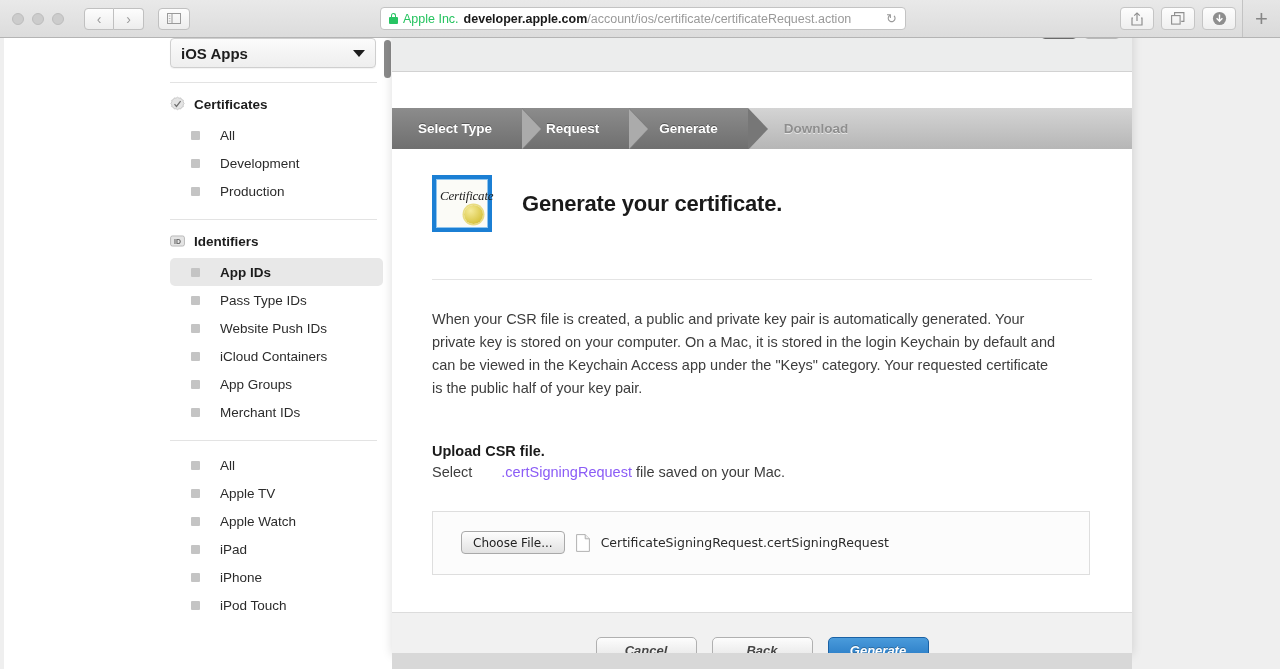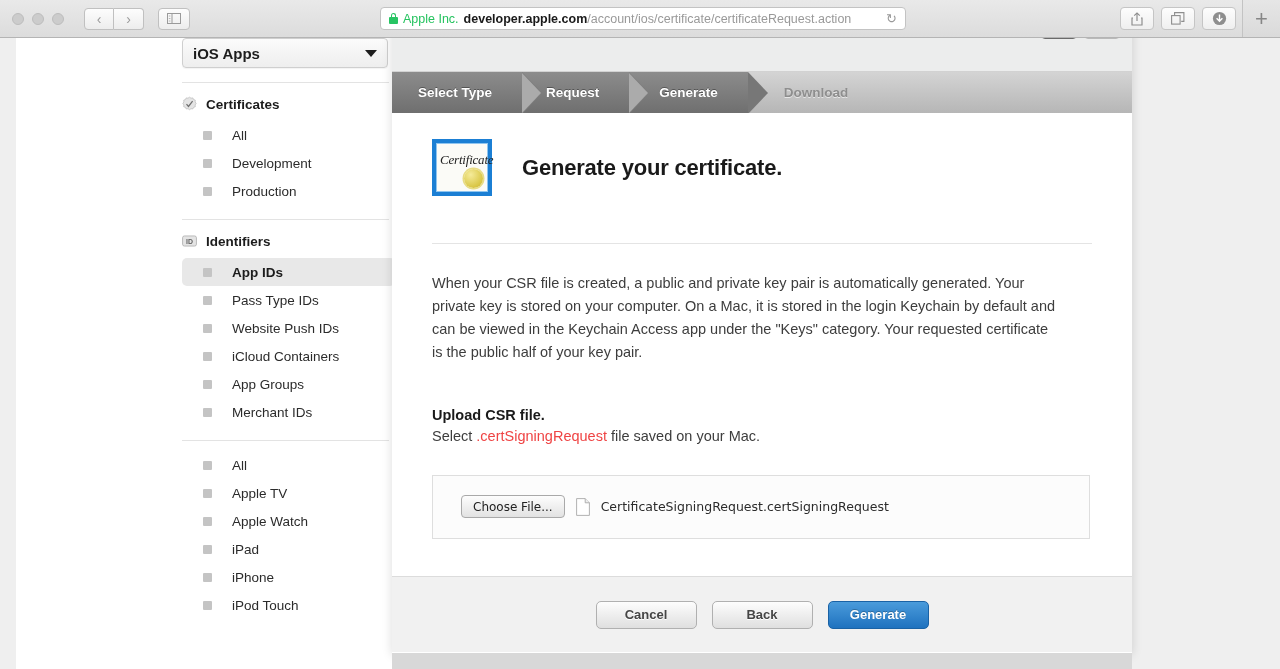--- a/index.html
+++ b/index.html
@@ -137,21 +137,21 @@
     top: 38px; left: 0;
     width: 1280px;
     height: 631px;
     background: #efefef;
     overflow: hidden;
   }
 
   
   .sidebar {
     position: absolute;
-    top: -13px; left: 16px;
+    top: -13px; left: 4px;
     width: 391px;
     height: 644px;
     background: #ffffff;
     border-right: 1px solid #e0e0e0;
     padding-left: 166px;
     overflow: hidden;
   }
   .app-select {
     margin-top: 13px;
     width: 206px;
@@ -283,20 +283,21 @@
     display:flex; align-items:center; justify-content:center;
   }
 
   
   .steps {
     position: relative;
     height: 41px;
     background: linear-gradient(to bottom,#d4d4d4,#b6b6b6);
     display: flex;
     overflow: hidden;
+    margin-top: 36px;
   }
   .step {
     position: relative;
     height: 41px;
     display: flex;
     align-items: center;
     padding-left: 26px;
     padding-right: 30px;
     font-size: 13.5px;
     font-weight: bold;
@@ -403,21 +404,21 @@
     margin-top: 43px;
     font-size: 14.5px;
     font-weight: bold;
     color: #1a1a1a;
   }
   .upload-sub {
     margin-top: 5px;
     font-size: 14.5px;
     color: #3d3d3d;
   }
-  .upload-sub .muted { color: #ef4444; }
+  .upload-sub .muted { color: #8b5cf6; margin-left: 25px; }
 
   .file-box {
     margin-top: 31px;
     width: 658px;
     height: 64px;
     border: 1px solid #dedede;
     background: #fcfcfc;
     display: flex;
     align-items: center;
     padding-left: 28px;
@@ -454,20 +455,21 @@
   }
   .btn {
     height: 28px;
     padding: 0 8px;
     border-radius: 5px;
     font-size: 13px;
     font-weight: bold;
     display: flex;
     align-items: center;
     justify-content: center;
+    font-style: italic;
   }
   .btn.grey {
     min-width: 101px;
     background: linear-gradient(to bottom,#fdfdfd,#dfdfdf);
     border: 1px solid #b0b0b0;
     color: #454545;
     text-shadow: 0 1px 0 #ffffff;
   }
   .btn.blue {
     min-width: 101px;

